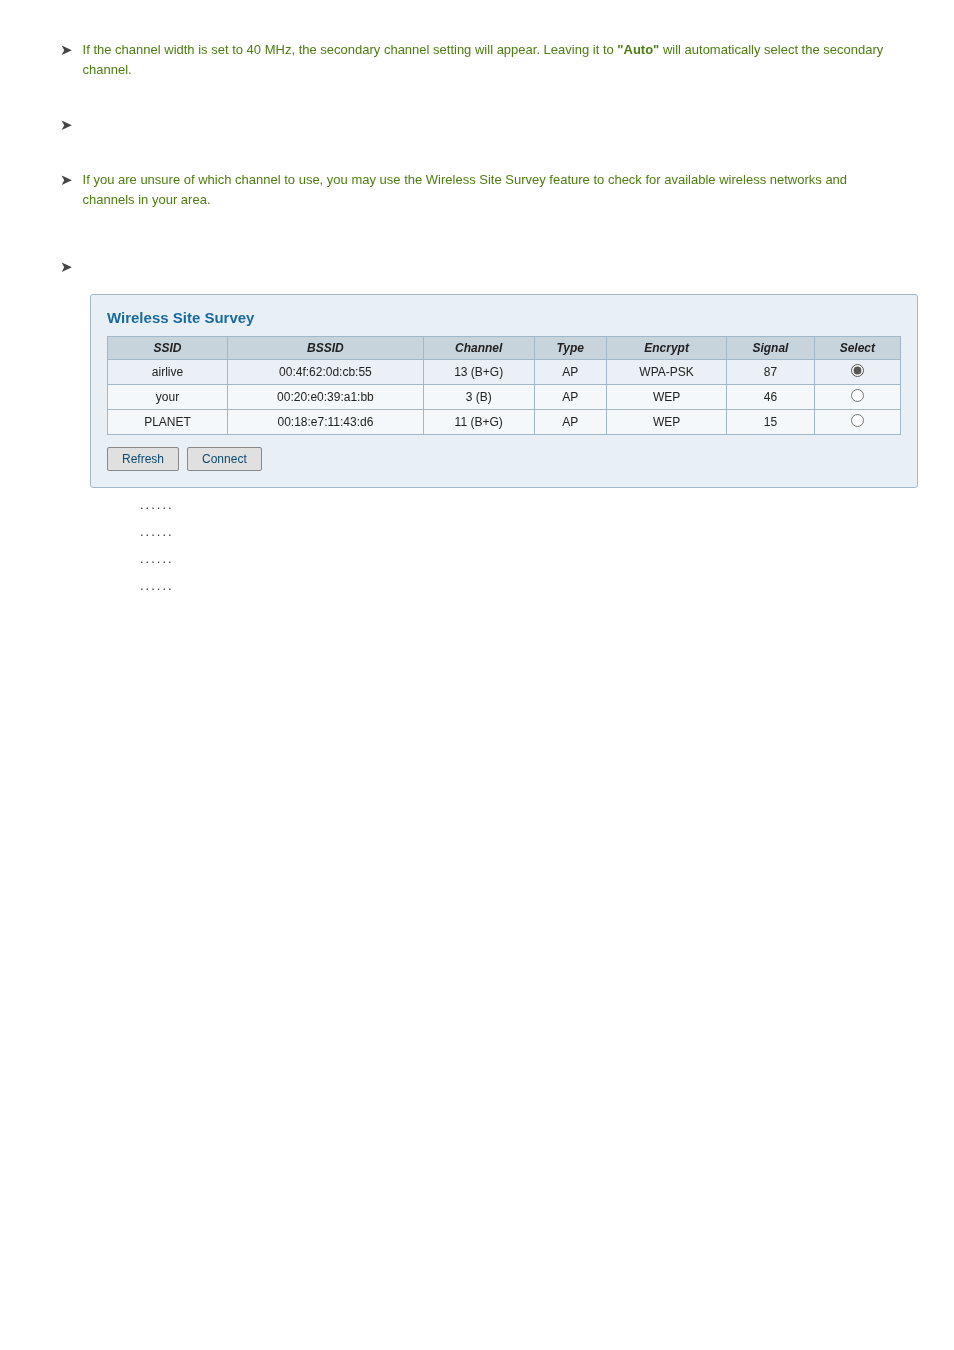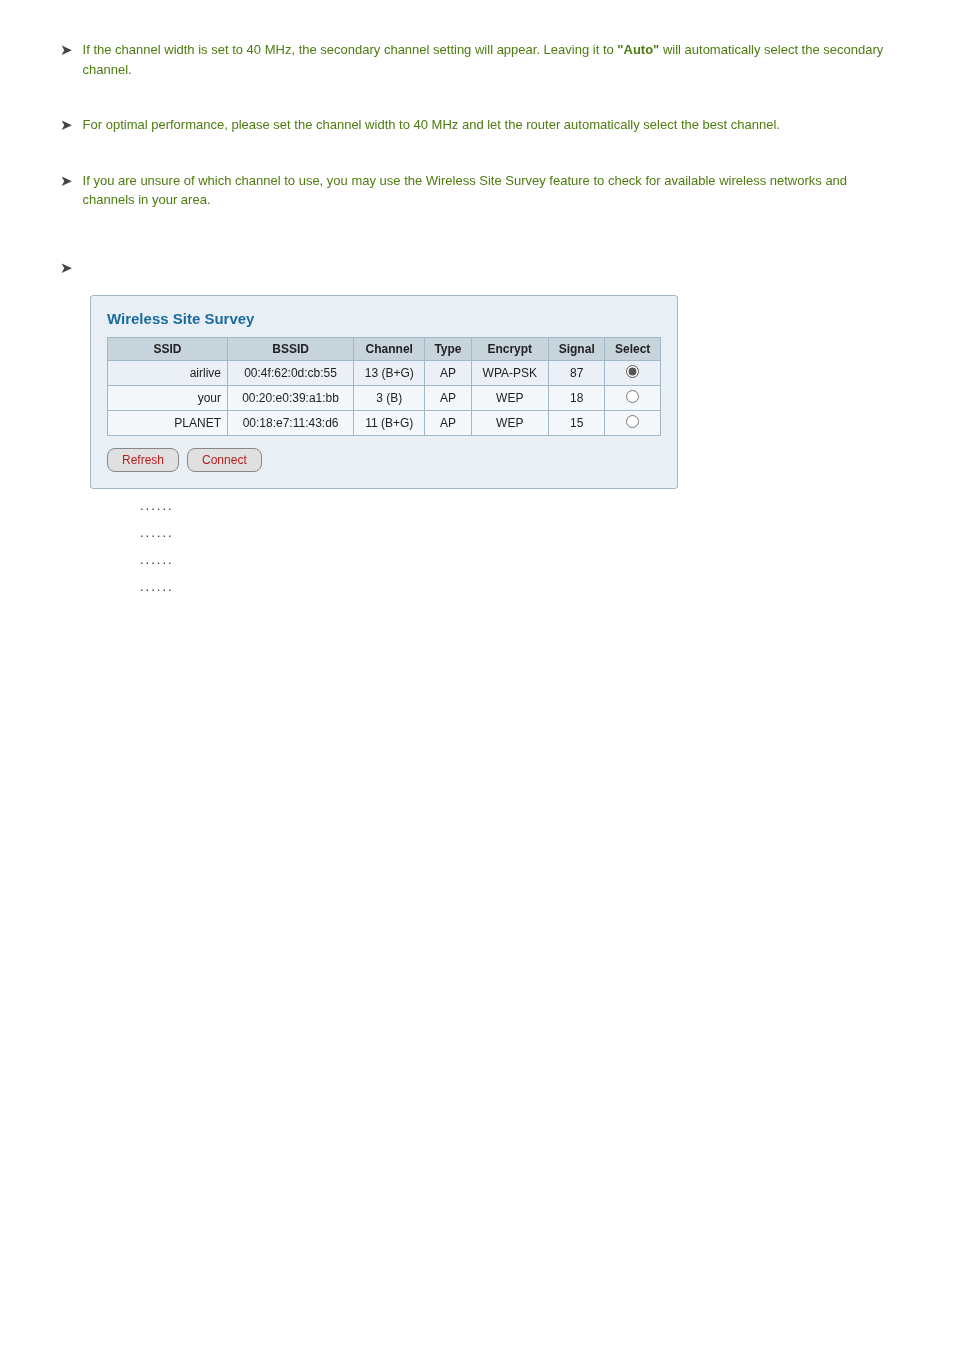--- a/index.html
+++ b/index.html
@@ -44,79 +44,80 @@
     }
 
     
     .survey-box {
       border: 1px solid #a0b8c8;
       background: #e8f0f5;
       border-radius: 3px;
       padding: 14px 16px 16px 16px;
       margin-top: 8px;
       margin-bottom: 9px;
-      width: 588px;
+      width: 828px;
     }
     .survey-title {
       color: #1a6a9e;
       font-size: 15px;
       font-weight: bold;
       margin-bottom: 10px;
     }
     .survey-table {
       width: 100%;
       border-collapse: collapse;
       background: #e8f0f5;
     }
     .survey-table th {
       background: #c8d4dc;
       font-size: 12px;
       font-weight: bold;
       color: #222;
       padding: 4px 6px;
       border: 1px solid #a0b8c8;
       text-align: center;
+      font-style: italic;
     }
     .survey-table th.ssid-col {
       width: 120px;
     }
     .survey-table td {
       border: 1px solid #a0b8c8;
       padding: 4px 6px;
       font-size: 12px;
       color: #222;
       background: #f5f8fa;
       text-align: center;
       vertical-align: middle;
     }
     .survey-table td.ssid-td {
-      text-align: right;
+      text-align: center;
     }
     .survey-table tr.selected-row td {
       background: #eaf0f5;
     }
 
     .radio-input {
       accent-color: #555;
       cursor: pointer;
     }
 
     .btn-row {
       margin-top: 12px;
       display: flex;
       gap: 8px;
     }
     .btn {
       padding: 4px 14px;
       font-size: 12px;
       border: 1px solid #888;
       background: #e0e0e0;
-      border-radius: 8px;
+      border-radius: 2px;
       cursor: pointer;
-      color: #b91c1c;
+      color: #0c4a6e;
     }
 
     .dots-section {
       margin-top: 6px;
       margin-bottom: 14px;
       display: flex;
       flex-direction: column;
       gap: 12px;
     }
     .dots-line {
@@ -135,21 +136,20 @@
     If the channel width is set to 40 MHz, the secondary channel setting will appear. Leaving it to
     <span class="bold-auto">"Auto"</span>
     will automatically select the secondary channel.
   </span>
 </div>
 
 <div class="spacer"></div>
 
 <div class="bullet-section">
   <span class="bullet">➤</span>
-  <span class="section-text">For optimal performance, please set the channel width to 40 MHz and let the router automatically select the best channel.</span>
 </div>
 
 <div class="spacer"></div>
 
 <div class="bullet-section">
   <span class="bullet">➤</span>
   <span class="section-text">If you are unsure of which channel to use, you may use the Wireless Site Survey feature to check for available wireless networks and channels in your area.</span>
 </div>
 
 <div class="spacer-lg"></div>
@@ -182,21 +182,21 @@
             <td>WPA-PSK</td>
             <td>87</td>
             <td><input type="radio" name="survey-select" class="radio-input" checked="" style=""></td>
           </tr>
           <tr>
             <td class="ssid-td">your</td>
             <td>00:20:e0:39:a1:bb</td>
             <td>3 (B)</td>
             <td>AP</td>
             <td>WEP</td>
-            <td>18</td>
+            <td>46</td>
             <td><input type="radio" name="survey-select" class="radio-input" style=""></td>
           </tr>
           <tr>
             <td class="ssid-td">PLANET</td>
             <td>00:18:e7:11:43:d6</td>
             <td>11 (B+G)</td>
             <td>AP</td>
             <td>WEP</td>
             <td>15</td>
             <td><input type="radio" name="survey-select" class="radio-input" style=""></td>

